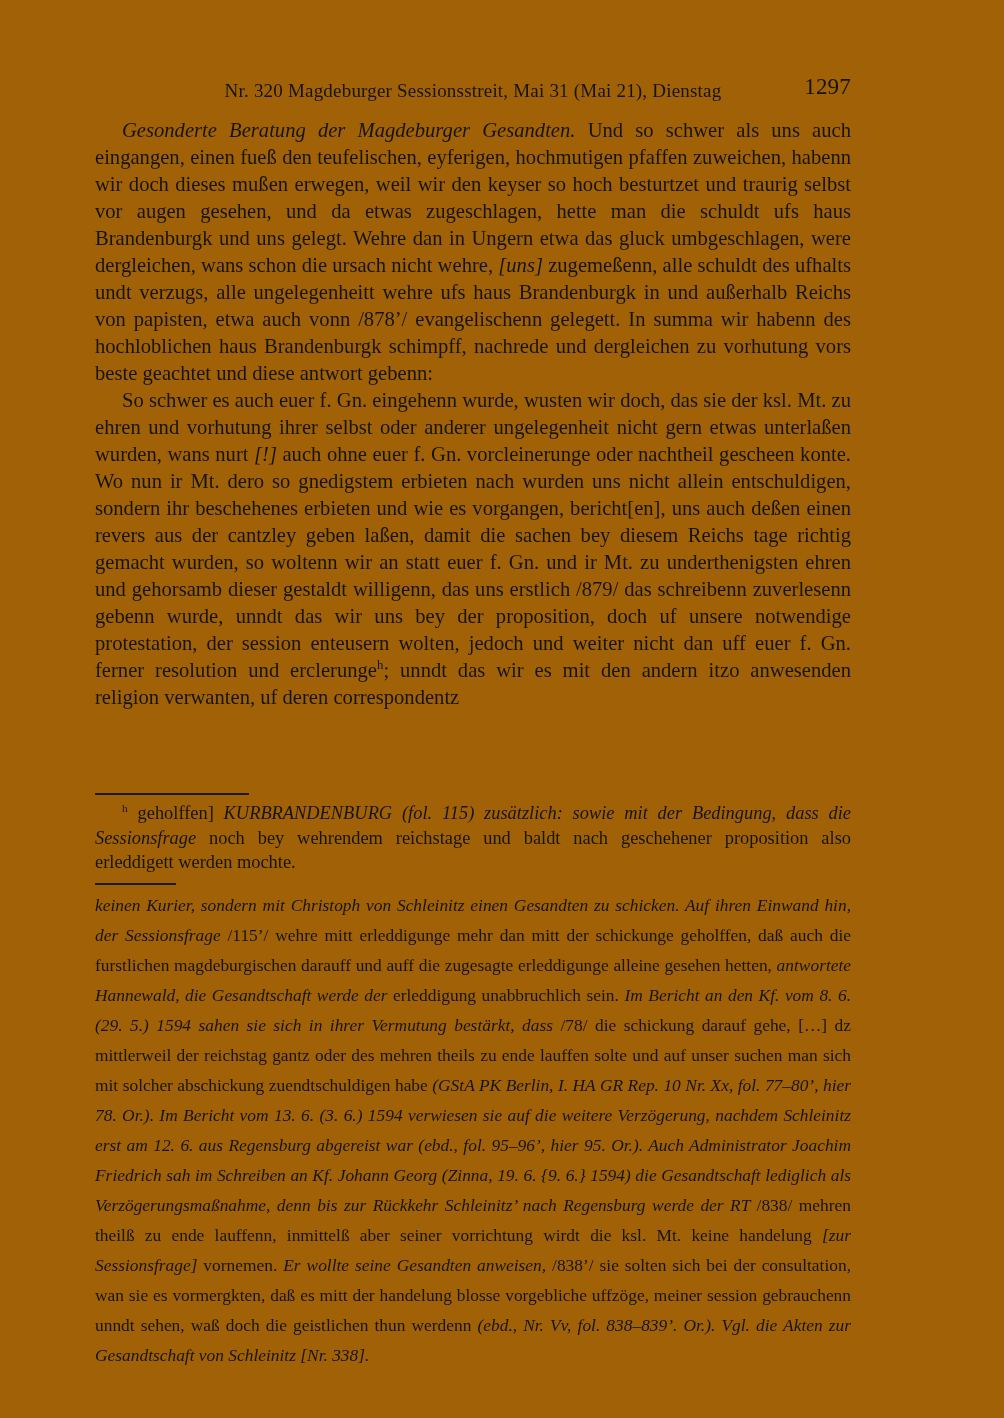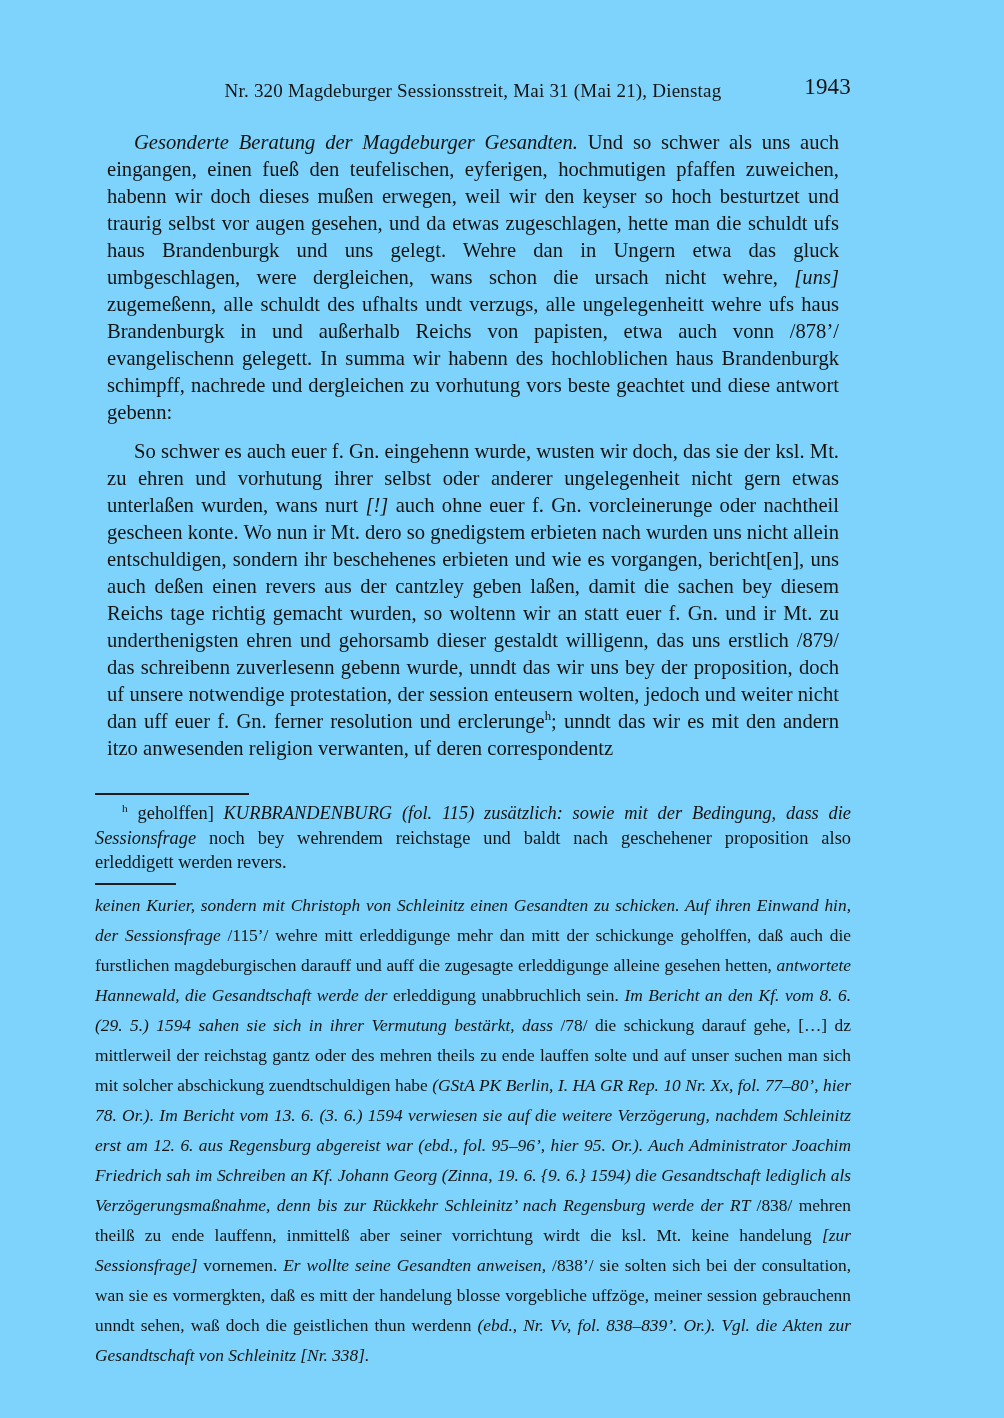--- a/index.html
+++ b/index.html
@@ -4,21 +4,21 @@
 <style>
   html, body {
     margin: 0;
     padding: 0;
     background: #ffffff;
   }
   .page {
     position: relative;
     width: 1004px;
     height: 1418px;
-    background: #7dd3fc;
+    background: #a16207;
     color: #161412;
     font-family: "Liberation Serif", "DejaVu Serif", serif;
     overflow: hidden;
   }
   .header {
     position: absolute;
     top: 80px;
     left: 95px;
     width: 756px;
     text-align: center;
@@ -35,21 +35,21 @@
   .body-text {
     position: absolute;
     top: 117px;
     left: 95px;
     width: 756px;
     font-size: 20.6px;
     line-height: 27px;
     text-align: justify;
   }
   .para {
-    margin: 12px;
+    margin: 0;
     text-indent: 27px;
   }
   .it { font-style: italic; }
   sup {
     font-size: 0.62em;
     line-height: 0;
     vertical-align: super;
   }
   .fn-rule {
     position: absolute;
@@ -81,29 +81,29 @@
     text-align: justify;
   }
 </style>
 </head>
 <body>
 
 <div class="page">
 
   <div class="header">
     <span class="running-title">Nr. 320 Magdeburger Sessionsstreit, Mai 31 (Mai 21), Dienstag</span>
-    <span class="page-number">1943</span>
+    <span class="page-number">1297</span>
   </div>
 
   <div class="body-text">
     <p class="para"><span class="it">Gesonderte Beratung der Magdeburger Gesandten.</span><span> Und so schwer als uns auch eingangen, einen fueß den teufelischen, eyferigen, hochmutigen pfaffen zuweichen, habenn wir doch dieses mußen erwegen, weil wir den keyser so hoch besturtzet und traurig selbst vor augen gesehen, und da etwas zugeschlagen, hette man die schuldt ufs haus Brandenburgk und uns gelegt. Wehre dan in Ungern etwa das gluck umbgeschlagen, were dergleichen, wans schon die ursach nicht wehre, </span><span class="it">[uns]</span><span> zugemeßenn, alle schuldt des ufhalts undt verzugs, alle ungelegenheitt wehre ufs haus Brandenburgk in und außerhalb Reichs von papisten, etwa auch vonn /878’/ evangelischenn gelegett. In summa wir habenn des hochloblichen haus Brandenburgk schimpff, nachrede und dergleichen zu vorhutung vors beste geachtet und diese antwort gebenn:</span></p>
     <p class="para"><span>So schwer es auch euer f. Gn. eingehenn wurde, wusten wir doch, das sie der ksl. Mt. zu ehren und vorhutung ihrer selbst oder anderer ungelegenheit nicht gern etwas unterlaßen wurden, wans nurt </span><span class="it">[!]</span><span> auch ohne euer f. Gn. vorcleinerunge oder nachtheil gescheen konte. Wo nun ir Mt. dero so gnedigstem erbieten nach wurden uns nicht allein entschuldigen, sondern ihr beschehenes erbieten und wie es vorgangen, bericht[en], uns auch deßen einen revers aus der cantzley geben laßen, damit die sachen bey diesem Reichs tage richtig gemacht wurden, so woltenn wir an statt euer f. Gn. und ir Mt. zu underthenigsten ehren und gehorsamb dieser gestaldt willigenn, das uns erstlich /879/ das schreibenn zuverlesenn gebenn wurde, unndt das wir uns bey der proposition, doch uf unsere notwendige protestation, der session enteusern wolten, jedoch und weiter nicht dan uff euer f. Gn. ferner resolution und erclerunge</span><sup>h</sup><span>; unndt das wir es mit den andern itzo anwesenden religion verwanten, uf deren correspondentz</span></p>
   </div>
 
   <div class="fn-rule rule-1"></div>
 
-  <p class="footnote"><sup>h</sup><span> geholffen] </span><span class="it">KURBRANDENBURG (fol. 115) zusätzlich: sowie mit der Bedingung, dass die Sessionsfrage </span><span>noch bey wehrendem reichstage und baldt nach geschehener proposition also erleddigett werden revers.</span></p>
+  <p class="footnote"><sup>h</sup><span> geholffen] </span><span class="it">KURBRANDENBURG (fol. 115) zusätzlich: sowie mit der Bedingung, dass die Sessionsfrage </span><span>noch bey wehrendem reichstage und baldt nach geschehener proposition also erleddigett werden mochte.</span></p>
 
   <div class="fn-rule rule-2"></div>
 
   <p class="apparatus"><span class="it">keinen Kurier, sondern mit Christoph von Schleinitz einen Gesandten zu schicken. Auf ihren Einwand hin, der Sessionsfrage </span><span>/115’/ wehre mitt erleddigunge mehr dan mitt der schickunge geholffen, daß auch die furstlichen magdeburgischen darauff und auff die zugesagte erleddigunge alleine gesehen hetten, </span><span class="it">antwortete Hannewald, die Gesandtschaft werde der </span><span>erleddigung unabbruchlich sein. </span><span class="it">Im Bericht an den Kf. vom 8. 6. (29. 5.) 1594 sahen sie sich in ihrer Vermutung bestärkt, dass </span><span>/78/ die schickung darauf gehe, […] dz mittlerweil der reichstag gantz oder des mehren theils zu ende lauffen solte und auf unser suchen man sich mit solcher abschickung zuendtschuldigen habe </span><span class="it">(GStA PK Berlin, I. HA GR Rep. 10 Nr. Xx, fol. 77–80’, hier 78. Or.). Im Bericht vom 13. 6. (3. 6.) 1594 verwiesen sie auf die weitere Verzögerung, nachdem Schleinitz erst am 12. 6. aus Regensburg abgereist war (ebd., fol. 95–96’, hier 95. Or.). Auch Administrator Joachim Friedrich sah im Schreiben an Kf. Johann Georg (Zinna, 19. 6. {9. 6.} 1594) die Gesandtschaft lediglich als Verzögerungsmaßnahme, denn bis zur Rückkehr Schleinitz’ nach Regensburg werde der RT </span><span>/838/ mehren theilß zu ende lauffenn, inmittelß aber seiner vorrichtung wirdt die ksl. Mt. keine handelung </span><span class="it">[zur Sessionsfrage]</span><span> vornemen. </span><span class="it">Er wollte seine Gesandten anweisen, </span><span>/838’/ sie solten sich bei der consultation, wan sie es vormergkten, daß es mitt der handelung blosse vorgebliche uffzöge, meiner session gebrauchenn unndt sehen, waß doch die geistlichen thun werdenn </span><span class="it">(ebd., Nr. Vv, fol. 838–839’. Or.). Vgl. die Akten zur Gesandtschaft von Schleinitz [Nr. 338].</span></p>
 
 </div>
 
 </body></html>

